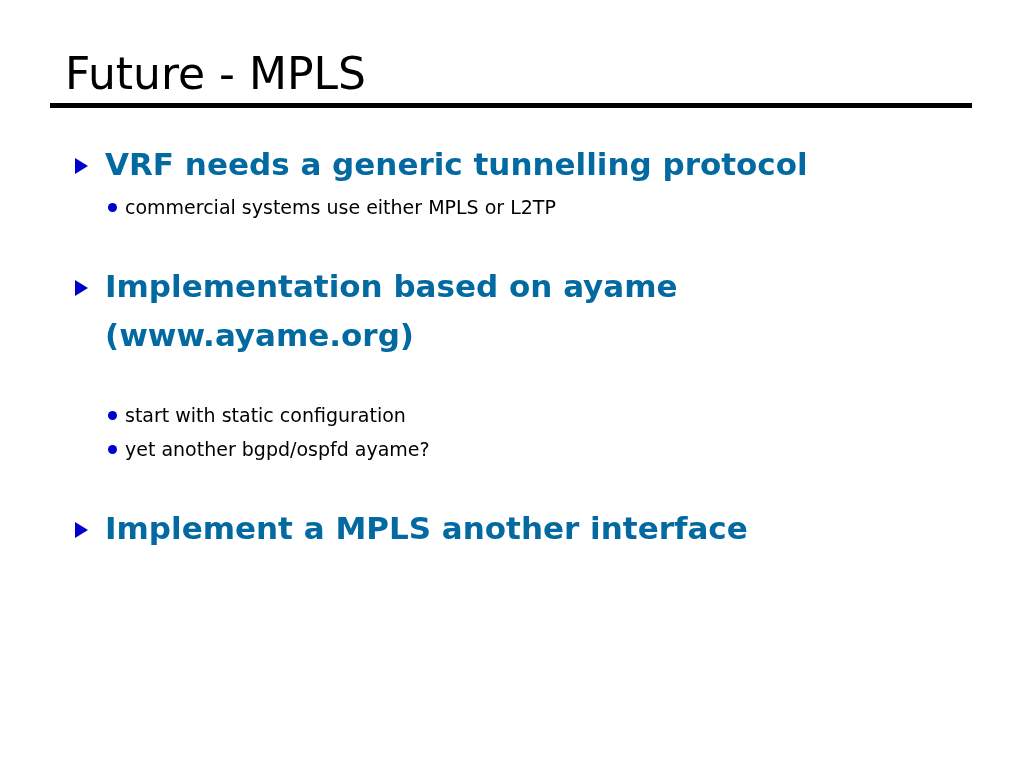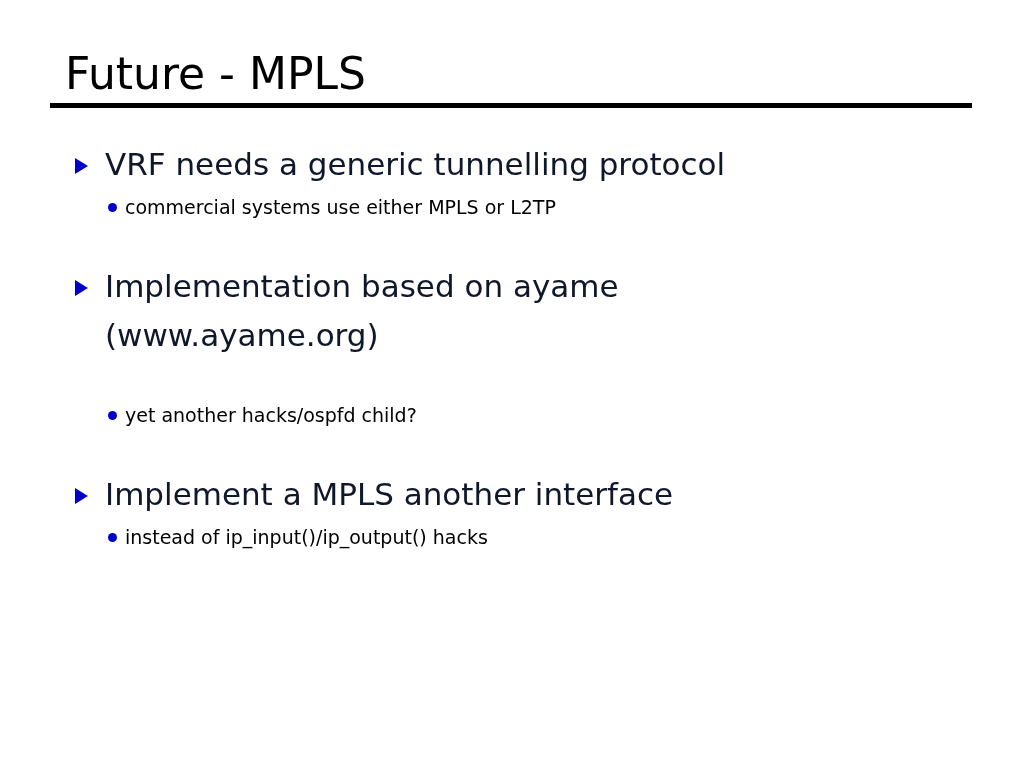--- a/index.html
+++ b/index.html
@@ -62,22 +62,23 @@
   .group + .group {
     margin-top: 38px;
   }
 
   
   .l1 {
     position: relative;
     padding-left: 105px;
     font-size: 31px;
     line-height: 49px;
-    color: #0f172a;
+    color: #0369a1;
     min-height: 20px;
+    font-weight: bold;
   }
   .l1 .tri {
     position: absolute;
     left: 75px;
     top: 18px;
     width: 0;
     height: 0;
     border-top: 8px solid transparent;
     border-bottom: 8px solid transparent;
     border-left: 13px solid #0000CC;
@@ -143,32 +144,32 @@
         <span class="tri"></span>
         <span class="l1-text">Implementation based on ayame
 (www.ayame.org)</span>
       </div>
     </div>
 
     <div class="group">
       <div class="sub-list">
         <div class="l2">
           <span class="dot"></span>
-          <span class="l2-text">yet another hacks/ospfd child?</span>
+          <span class="l2-text">start with static configuration</span>
+        </div>
+        <div class="l2">
+          <span class="dot"></span>
+          <span class="l2-text">yet another bgpd/ospfd ayame?</span>
         </div>
       </div>
     </div>
 
     <div class="group">
       <div class="l1">
         <span class="tri"></span>
         <span class="l1-text">Implement a MPLS another interface</span>
       </div>
       <div class="sub-list">
-        <div class="l2">
-          <span class="dot"></span>
-          <span class="l2-text">instead of ip_input()/ip_output() hacks</span>
-        </div>
       </div>
     </div>
 
   </div>
 </div>
 
 </body></html>

